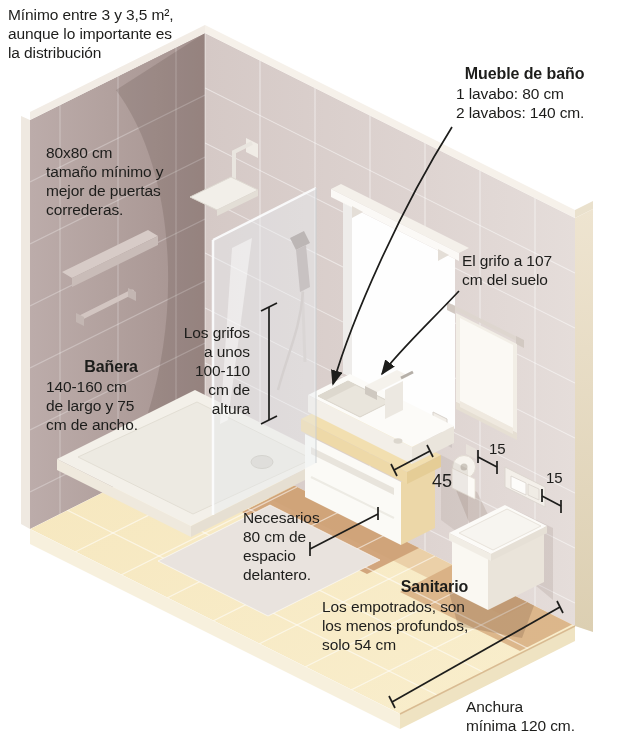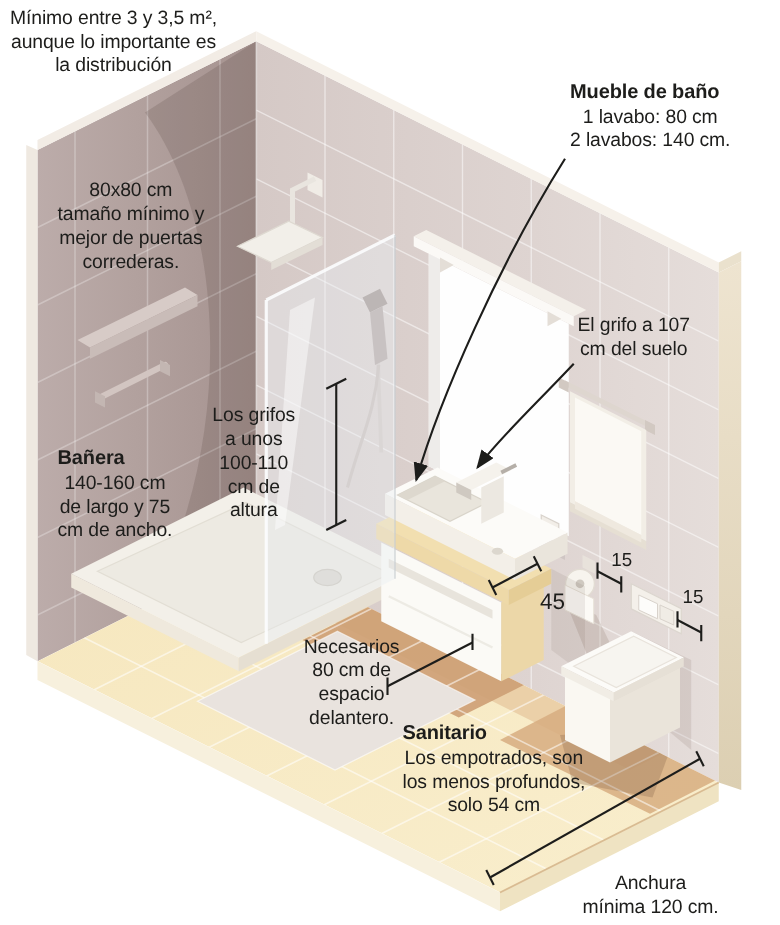--- a/index.html
+++ b/index.html
@@ -1,21 +1,21 @@
 <!DOCTYPE html>
 <html><head>
 <meta charset="utf-8">
 <style>
   html,body{margin:0;padding:0;background:#fff;}
   #stage{position:relative;width:624px;height:740px;background:#ffffff;overflow:hidden;
          font-family:"Liberation Sans",sans-serif;color:#1d1d1b;}
   #scene{position:absolute;left:0;top:0;}
   .ann{position:absolute;white-space:nowrap;font-size:15.5px;line-height:19px;letter-spacing:-0.1px;}
-  .ann .t{display:block;font-weight:bold;font-size:16px;margin-bottom:1px;}
-  .ann .l{display:block;text-align:center;}
+  .ann .t{display:block;font-weight:bold;font-size:16px;margin-bottom:1px;text-align:right;}
+  .ann .l{display:block;}
   .right{text-align:right;}
   .num{font-size:18px;letter-spacing:0;margin-left:32px;}
   .num15{font-size:15px;letter-spacing:0;text-align:right;}
 </style>
 </head>
 <body>
 
 <div id="stage">
 
 <svg id="scene" width="624" height="740" viewBox="0 0 624 740">

